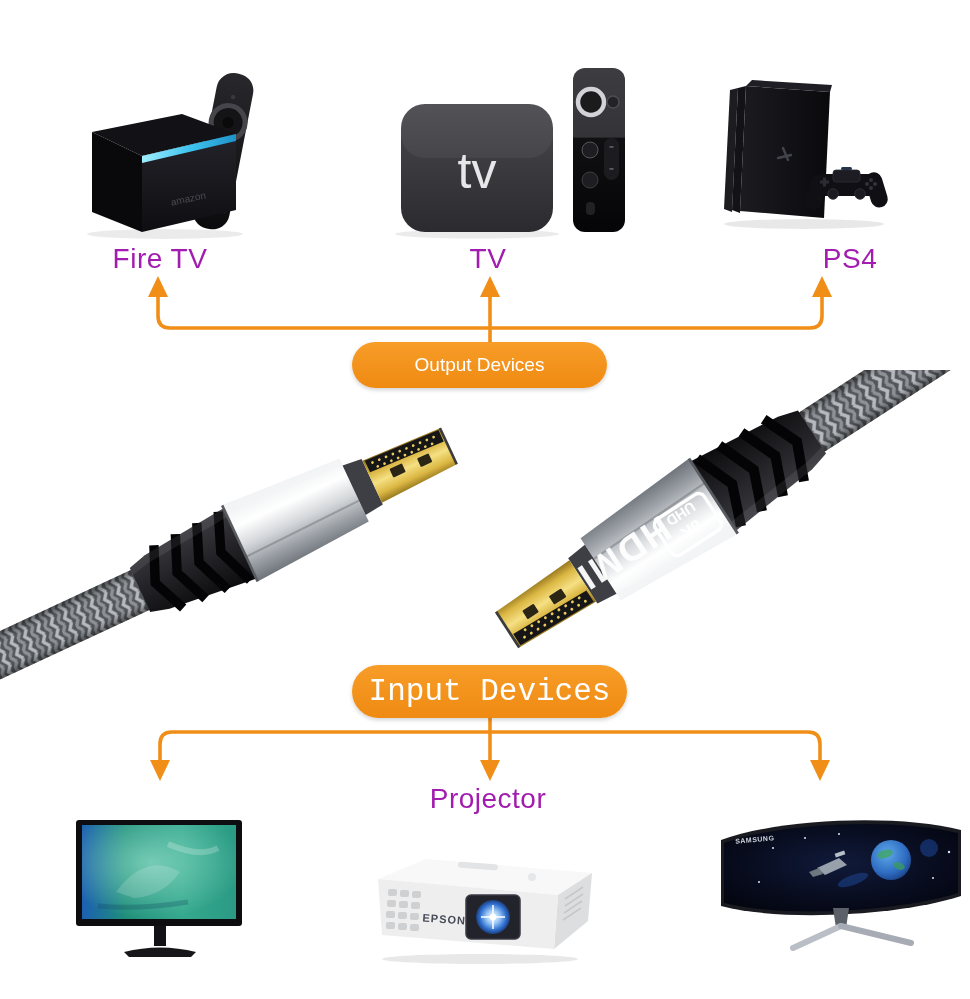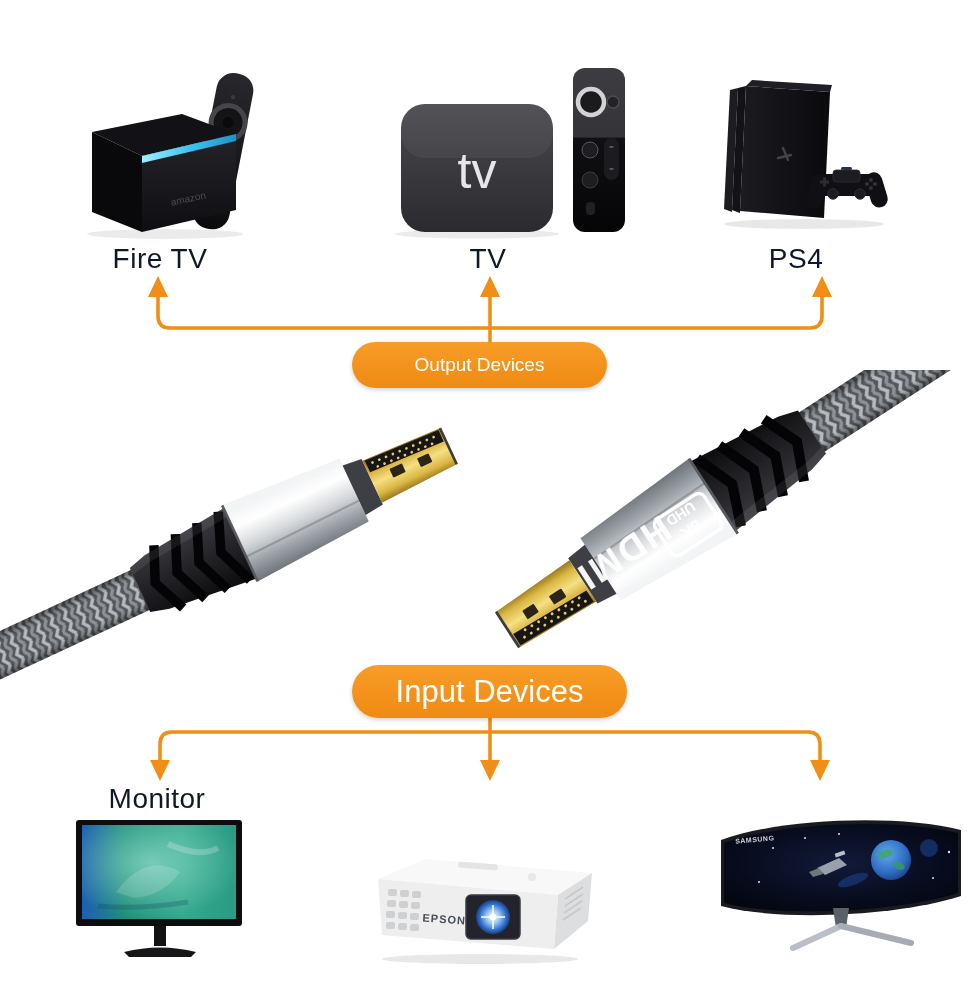--- a/index.html
+++ b/index.html
@@ -1,25 +1,25 @@
 <!DOCTYPE html>
 <html><head>
 <meta charset="utf-8">
 <style>
   html,body{margin:0;padding:0;background:#fff;}
   .canvas{position:relative;width:970px;height:999px;background:#ffffff;overflow:hidden;
           font-family:"Liberation Sans",sans-serif;}
-  .dev-label{position:absolute;color:#0f172a;font-size:28px;text-align:center;
+  .dev-label{position:absolute;color:#a21caf;font-size:28px;text-align:center;
              font-family:"Liberation Sans",sans-serif;letter-spacing:.5px;}
   .pill{position:absolute;display:flex;align-items:center;justify-content:center;
         background:linear-gradient(#f79d28,#ef8a12);color:#ffffff;
         border-radius:28px;box-shadow:0 2px 4px rgba(0,0,0,.18);
         font-family:"Liberation Sans",sans-serif;}
   .pill.output{left:352px;top:342px;width:255px;height:46px;font-size:19px;}
-  .pill.input{left:352px;top:665px;width:275px;height:53px;font-size:31px;}
+  .pill.input{left:352px;top:665px;width:275px;height:53px;font-size:31px;font-family:Liberation Mono, monospace;}
   svg{position:absolute;display:block;}
   svg text{font-family:"Liberation Sans",sans-serif;}
 </style>
 </head>
 <body>
 
 <div class="canvas">
 
   <svg style="left:70px;top:66px" width="205" height="176" viewBox="0 0 205 176">
     <defs>
@@ -125,21 +125,21 @@
           <path d="M112 112 h9 M116.5 107.5 v9" fill="none"></path>
         </g>
       <g fill="#32323b">
         <circle cx="163" cy="110" r="2"></circle>
           <circle cx="163" cy="118" r="2"></circle>
         <circle cx="159" cy="114" r="2"></circle>
           <circle cx="167" cy="114" r="2"></circle>
       </g>
     </g>
   </svg>
-  <div class="dev-label" style="left:716px;top:243px;width:160px">PS4</div>
+  <div class="dev-label" style="left:770px;top:243px;width:160px">PS4</div>
 
   <svg style="left:0;top:0" width="970" height="999" viewBox="0 0 970 999">
     <g stroke="#F08E18" stroke-width="3.6" fill="none">
       <path d="M158 294 L158 316 Q158 328 170 328 L810 328 Q822 328 822 316 L822 294"></path>
       <path d="M490 294 L490 343"></path>
     </g>
     <g fill="#F08E18" stroke="none">
       <path d="M158 276 L148 297 L168 297 Z"></path>
       <path d="M490 276 L480 297 L500 297 Z"></path>
       <path d="M822 276 L812 297 L832 297 Z"></path>
@@ -244,21 +244,20 @@
         <rect x="112" y="-28" width="52" height="38" rx="6" fill="rgba(255,255,255,0.10)" stroke="#ffffff" stroke-width="3"></rect>
         <text x="138" y="-9" font-size="15" font-weight="bold" fill="#ffffff" text-anchor="middle">8K</text>
         <text x="138" y="7" font-size="13" font-weight="bold" fill="#ffffff" text-anchor="middle">UHD</text>
         <text x="200" y="12" font-size="33" font-weight="bold" fill="#ffffff" opacity=".95" letter-spacing="2" text-anchor="middle">HDMI</text>
       </g>
     </g>
   </svg>
 
   <div class="pill input">Input Devices</div>
 
-  <div class="dev-label" style="left:77px;top:783px;width:160px">Monitor</div>
   <svg style="left:68px;top:814px" width="185" height="145" viewBox="0 0 185 145">
     <defs>
       <linearGradient id="acerBase" x1="0" y1="0" x2="1" y2="0">
         <stop offset="0" stop-color="#1c5fb2"></stop>
           <stop offset=".28" stop-color="#1f8e7a"></stop>
         <stop offset=".65" stop-color="#35a98e"></stop>
           <stop offset="1" stop-color="#2a9a84"></stop>
       </linearGradient>
       <radialGradient id="acerGlow" cx=".45" cy=".4" r=".6">
         <stop offset="0" stop-color="#8fdcc6" stop-opacity=".75"></stop>
@@ -270,20 +269,21 @@
       <rect x="14" y="11" width="154" height="94" fill="url(#acerBase)"></rect>
       <rect x="14" y="11" width="154" height="94" fill="url(#acerGlow)"></rect>
       <path d="M48 78 Q78 38 112 58 Q95 82 66 84 Z" fill="rgba(255,255,255,0.16)"></path>
       <path d="M100 30 Q132 44 150 34" stroke="rgba(255,255,255,0.22)" stroke-width="6" fill="none"></path>
       <path d="M30 92 Q70 96 120 88" stroke="rgba(10,60,90,0.25)" stroke-width="5" fill="none"></path>
     </g>
     <rect x="86" y="112" width="12" height="20" fill="#121214"></rect>
     <path d="M56 138 Q92 129 128 138 L123 143 L61 143 Z" fill="#17171a"></path>
   </svg>
 
+  <div class="dev-label" style="left:408px;top:783px;width:160px">Projector</div>
   <svg style="left:362px;top:833px" width="235" height="135" viewBox="0 0 235 135">
     <defs>
       <radialGradient id="lensGlow" cx=".5" cy=".5" r=".55">
         <stop offset="0" stop-color="#ffffff"></stop>
           <stop offset=".35" stop-color="#9cc8f6"></stop>
         <stop offset=".7" stop-color="#2f6fd0"></stop>
           <stop offset="1" stop-color="#142a55"></stop>
       </radialGradient>
     </defs>
     <ellipse cx="118" cy="126" rx="98" ry="5" fill="rgba(0,0,0,0.09)"></ellipse>

